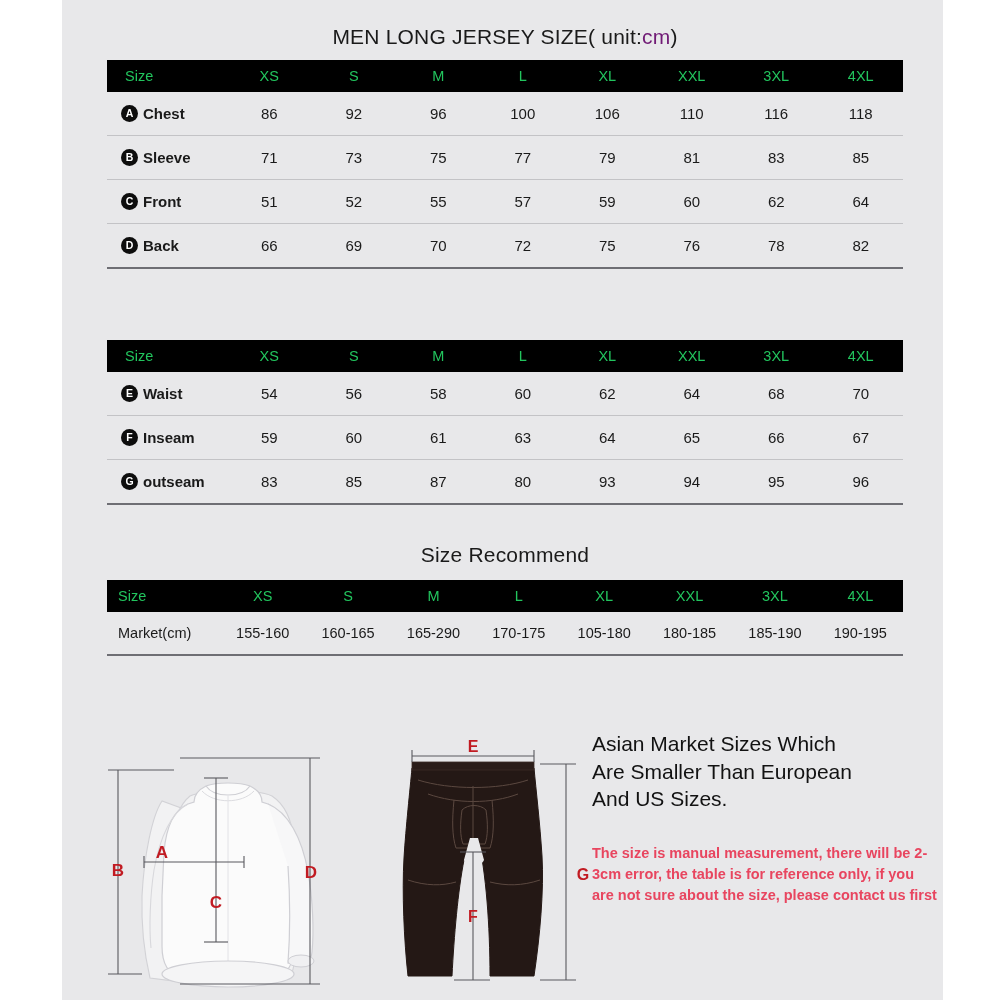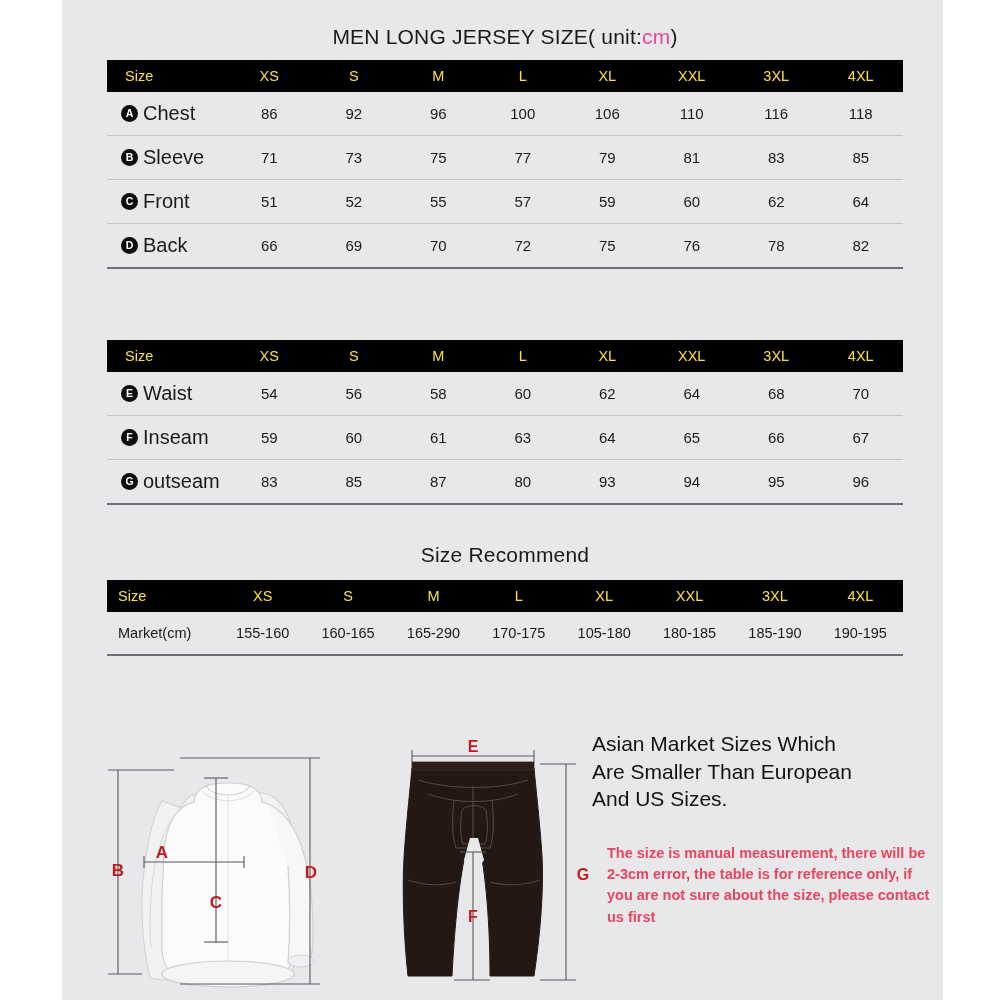--- a/index.html
+++ b/index.html
@@ -41,21 +41,21 @@
     position: absolute;
     left: 107px;
     width: 796px;
     text-align: center;
     font-size: 21px;
     color: #1a1a1a;
     letter-spacing: 0.2px;
     white-space: nowrap;
   }
   .section-title .unit-red {
-    color: #ec4899;
+    color: #701a75;
   }
 
   
   .size-table {
     position: absolute;
     left: 107px;
     width: 796px;
     border-collapse: collapse;
     table-layout: fixed;
   }
@@ -64,21 +64,21 @@
     padding: 0;
     margin: 0;
     text-align: center;
     font-weight: normal;
     color: #1a1a1a;
   }
   .size-table thead tr {
     background: #000000;
   }
   .size-table thead th {
-    color: #fde047;
+    color: #22c55e;
     font-size: 14.5px;
     height: 28px;
     line-height: 32px;
   }
   .size-table tbody tr {
     background: transparent;
   }
   .size-table tbody td {
     font-size: 15px;
     height: 43px;
@@ -109,23 +109,24 @@
     height: 17px;
     min-width: 17px;
     border-radius: 50%;
     background: #0d0d0d;
     color: #ffffff;
     font-size: 10.5px;
     font-weight: bold;
     line-height: 1;
   }
   .row-label-text {
-    font-size: 20px;
+    font-size: 15px;
     color: #1a1a1a;
     white-space: nowrap;
+    font-weight: bold;
   }
   .recommend-label {
     font-size: 14.5px;
     color: #1a1a1a;
     white-space: nowrap;
   }
   .size-table.recommend tbody td {
     font-size: 14.5px;
     height: 42px;
   }
@@ -166,21 +167,20 @@
     color: #121212;
     line-height: 1.31;
     white-space: pre-line;
   }
   .note-red {
     margin-top: 30px;
     font-size: 14.5px;
     color: #e8455f;
     line-height: 1.48;
     font-weight: bold;
-    margin-left: 15px;
   }
   .fig-svg {
     display: block;
   }
 </style>
 </head>
 <body>
 
 <div id="page">
   <div class="gray-panel"></div>

